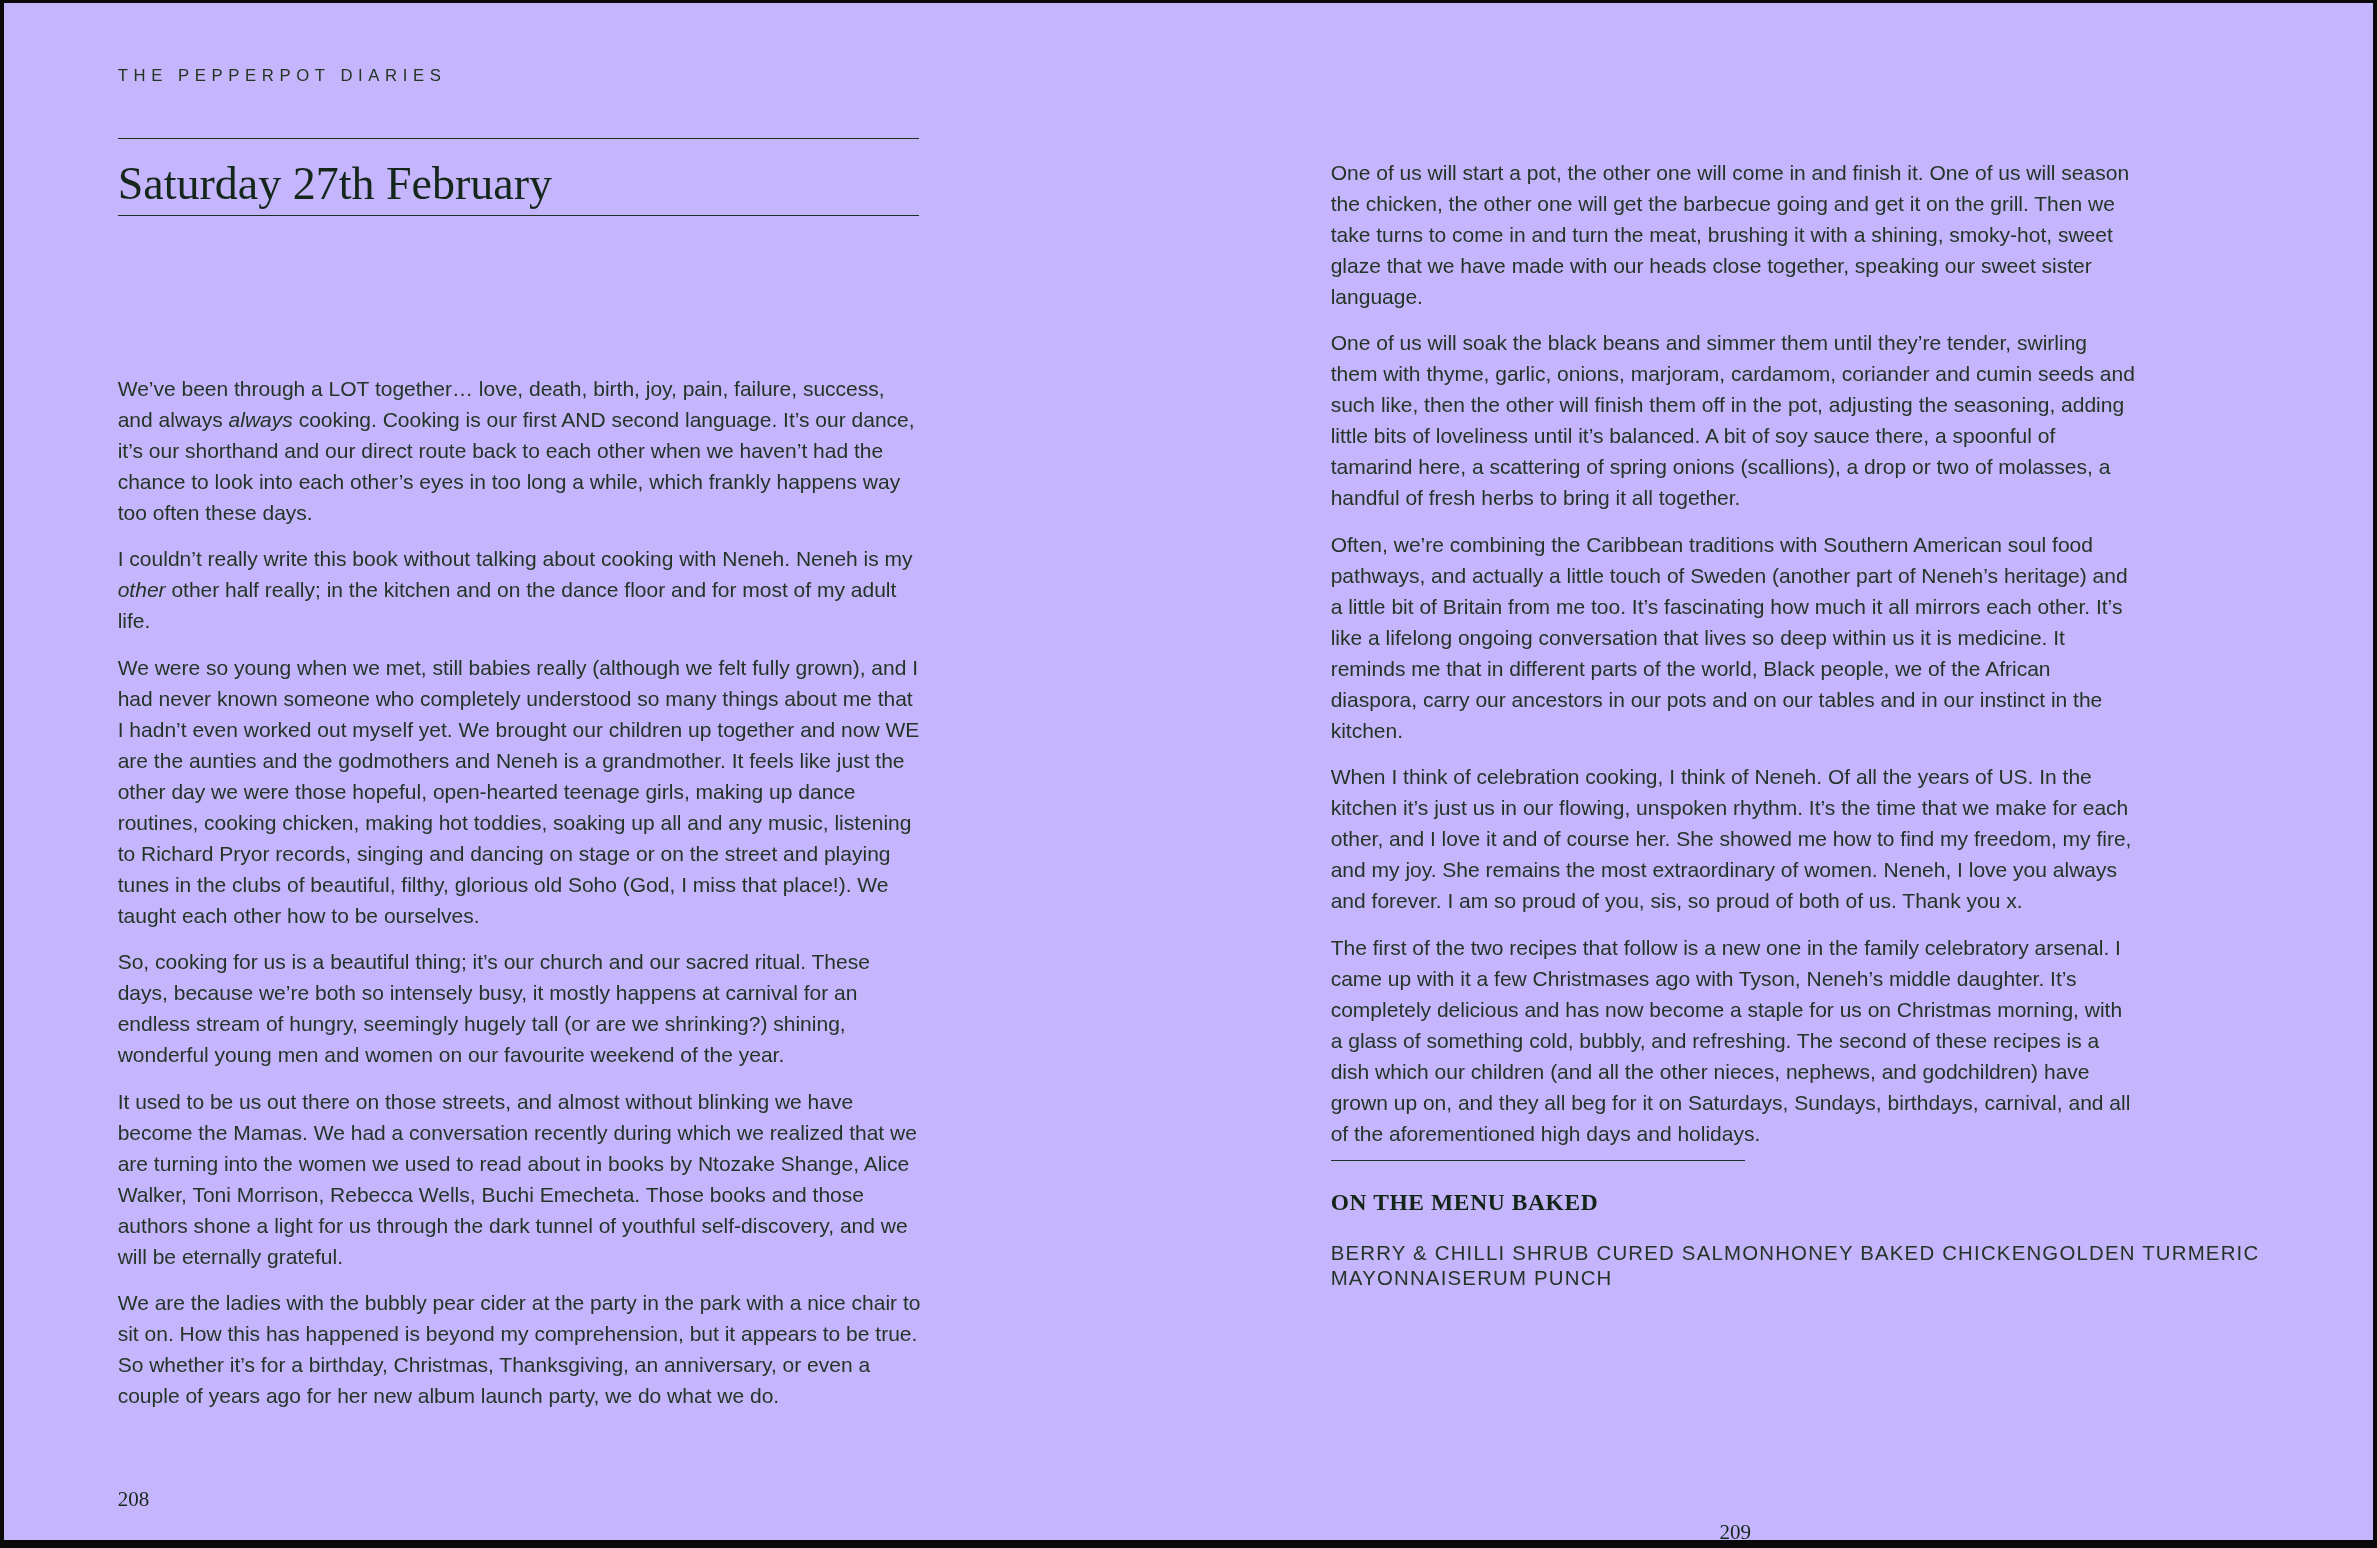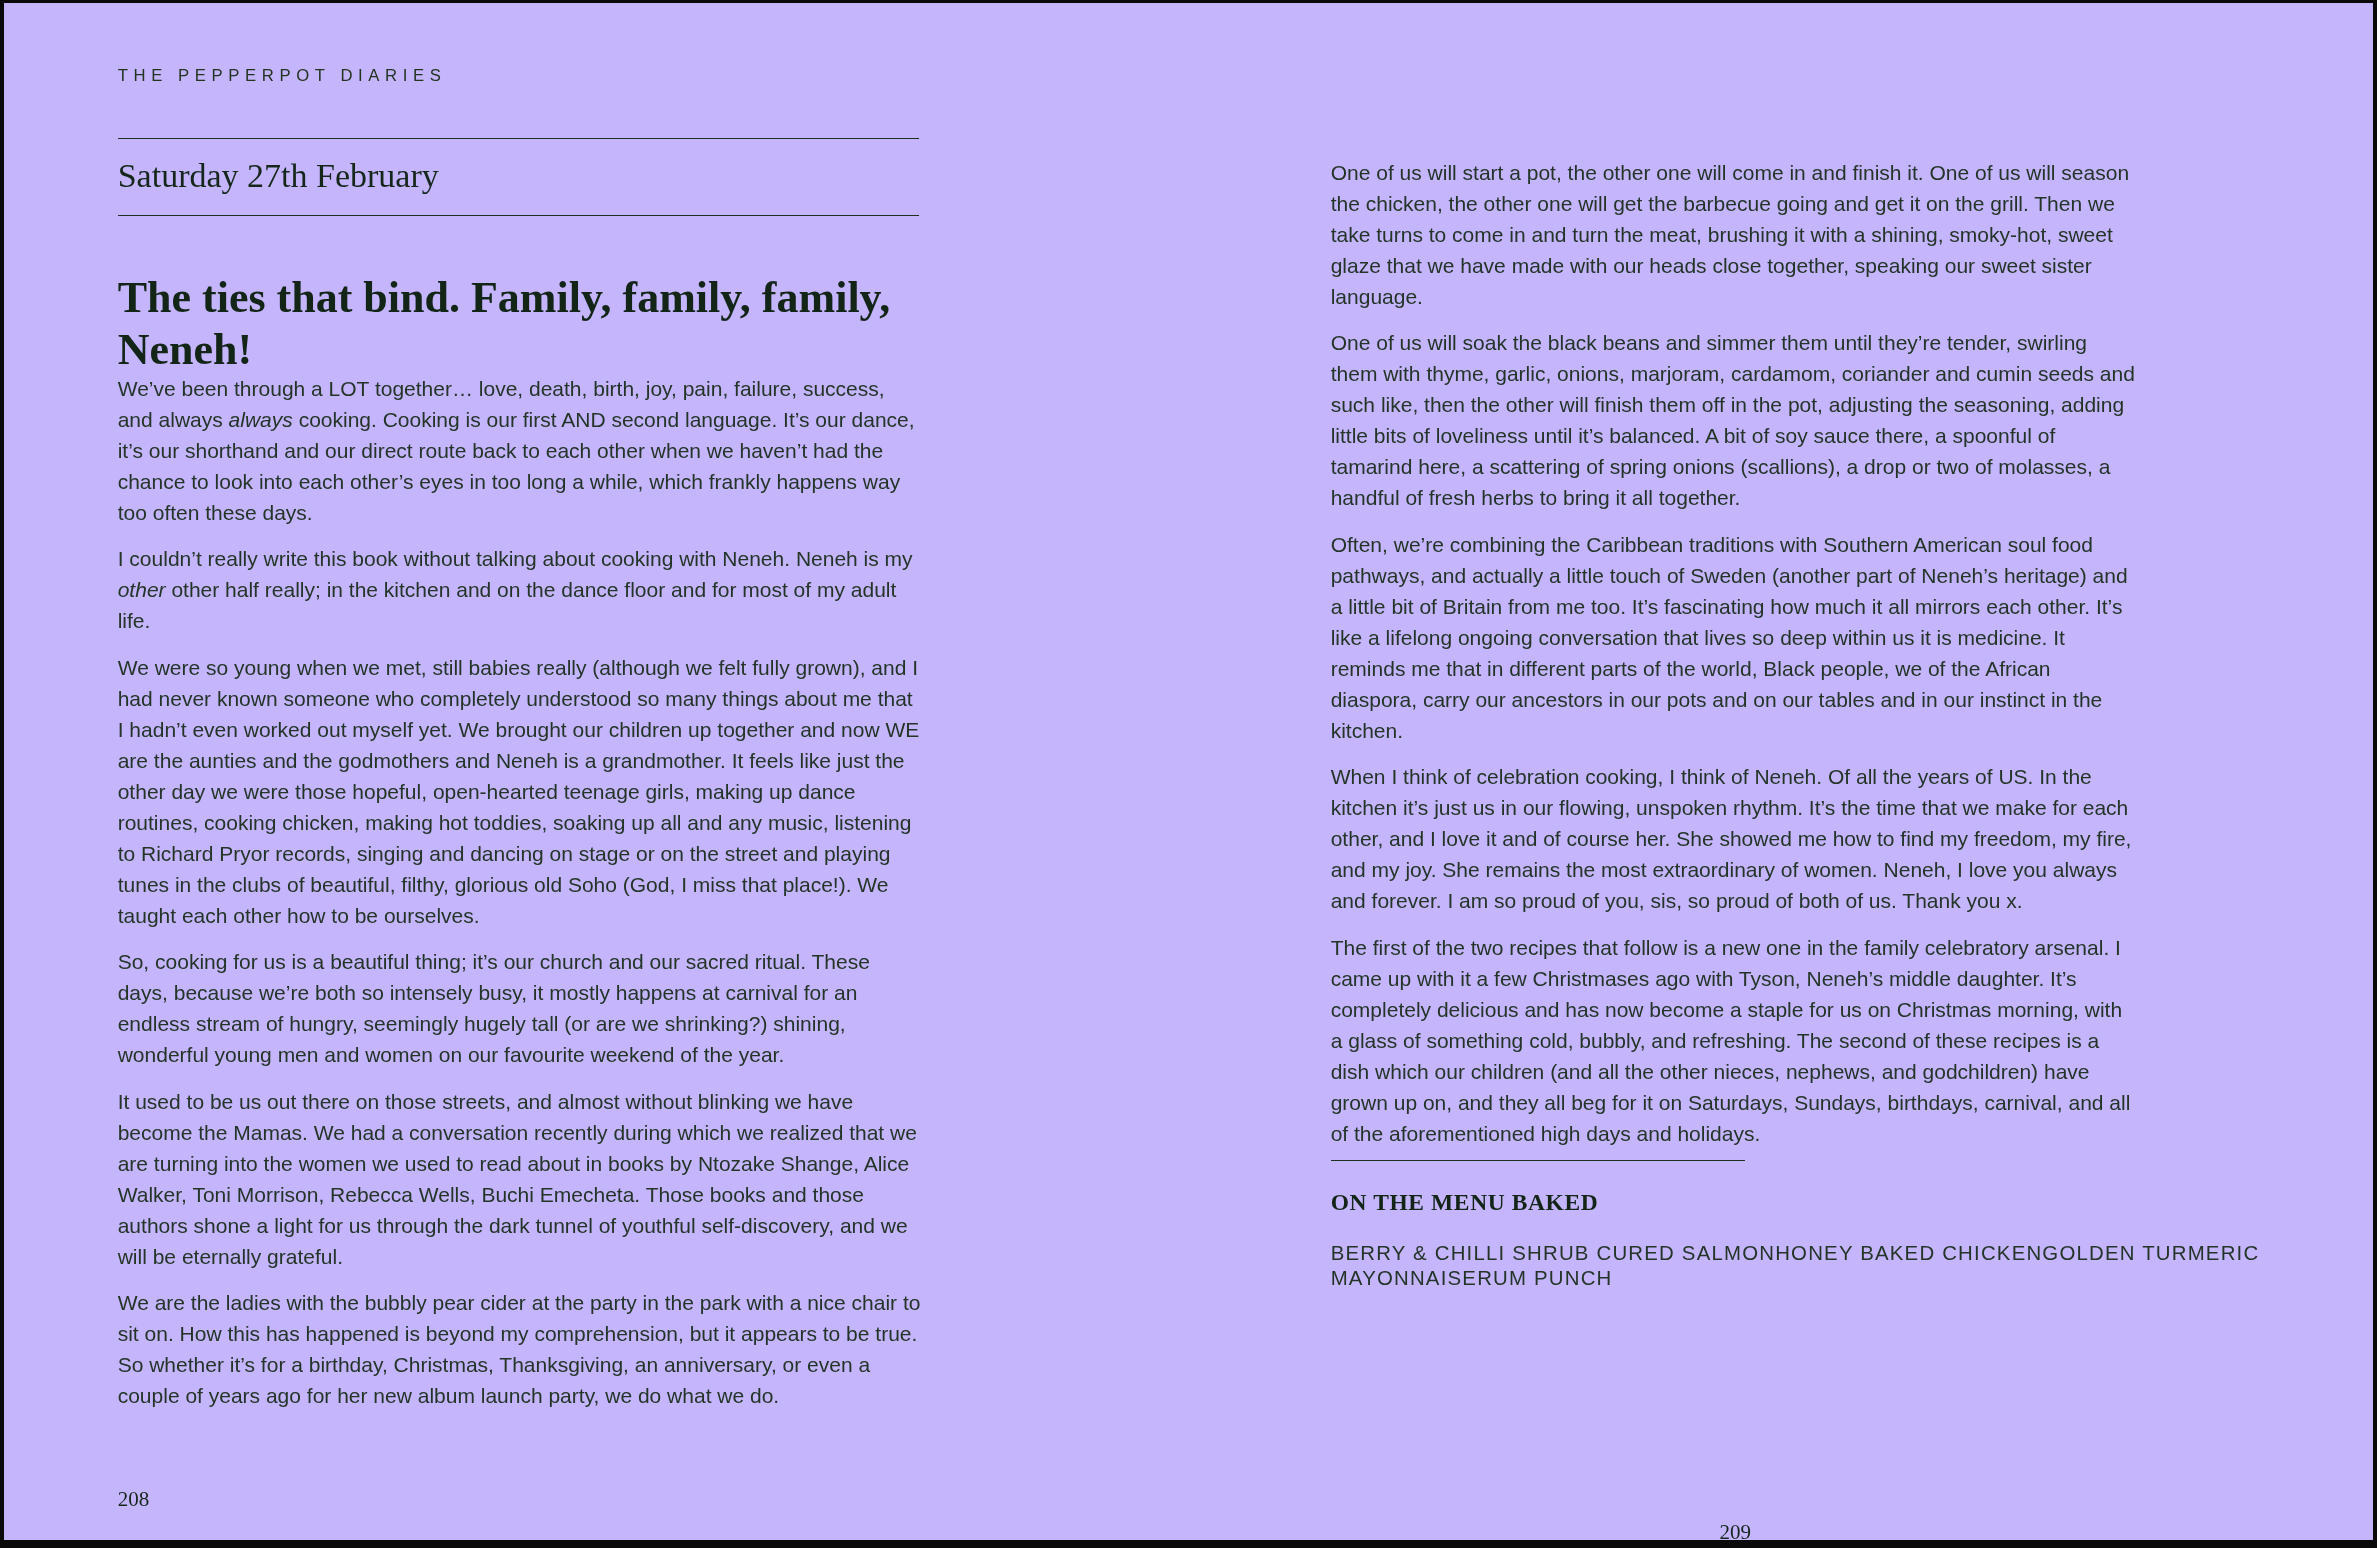--- a/index.html
+++ b/index.html
@@ -32,21 +32,21 @@
     height: 1.9px;
     background: #1e3022;
   }
   .rule-top    { left: 114px; top: 135px; width: 801px; }
   .rule-bottom { left: 114px; top: 212px; width: 801px; }
   .date-heading {
     position: absolute;
     left: 114px;
     top: 154px;
     font-family: "Liberation Serif", serif;
-    font-size: 34px;
+    font-size: 46px;
     color: #15271a;
   }
   .chapter-title {
     position: absolute;
     left: 114px;
     top: 240px;
     width: 830px;
     font-family: "Liberation Serif", serif;
     font-weight: 700;
     font-size: 44px;
@@ -114,24 +114,20 @@
 <div class="book-page">
 
   <div class="running-head">THE PEPPERPOT DIARIES</div>
 
   <div class="rule rule-top"></div>
 
   <div class="date-heading">Saturday 27th February</div>
 
   <div class="rule rule-bottom"></div>
 
-  <h1 class="chapter-title">
-      <span class="title-line">The ties that bind. Family, family, family,</span>
-      <span class="title-line">Neneh!</span>
-    </h1>
 
   <div class="col col-left">
       <p>We’ve been through a LOT together… love, death, birth, joy, pain, failure, success, and always <em>always</em> cooking. Cooking is our first AND second language. It’s our dance, it’s our shorthand and our direct route back to each other when we haven’t had the chance to look into each other’s eyes in too long a while, which frankly happens way too often these days.</p>
       <p>I couldn’t really write this book without talking about cooking with Neneh. Neneh is my <em>other</em> other half really; in the kitchen and on the dance floor and for most of my adult life.</p>
       <p>We were so young when we met, still babies really (although we felt fully grown), and I had never known someone who completely understood so many things about me that I hadn’t even worked out myself yet. We brought our children up together and now WE are the aunties and the godmothers and Neneh is a grandmother. It feels like just the other day we were those hopeful, open-hearted teenage girls, making up dance routines, cooking chicken, making hot toddies, soaking up all and any music, listening to Richard Pryor records, singing and dancing on stage or on the street and playing tunes in the clubs of beautiful, filthy, glorious old Soho (God, I miss that place!). We taught each other how to be ourselves.</p>
       <p>So, cooking for us is a beautiful thing; it’s our church and our sacred ritual. These days, because we’re both so intensely busy, it mostly happens at carnival for an endless stream of hungry, seemingly hugely tall (or are we shrinking?) shining, wonderful young men and women on our favourite weekend of the year.</p>
       <p>It used to be us out there on those streets, and almost without blinking we have become the Mamas. We had a conversation recently during which we realized that we are turning into the women we used to read about in books by Ntozake Shange, Alice Walker, Toni Morrison, Rebecca Wells, Buchi Emecheta. Those books and those authors shone a light for us through the dark tunnel of youthful self-discovery, and we will be eternally grateful.</p>
       <p>We are the ladies with the bubbly pear cider at the party in the park with a nice chair to sit on. How this has happened is beyond my comprehension, but it appears to be true. So whether it’s for a birthday, Christmas, Thanksgiving, an anniversary, or even a couple of years ago for her new album launch party, we do what we do.</p>
     </div>
 

